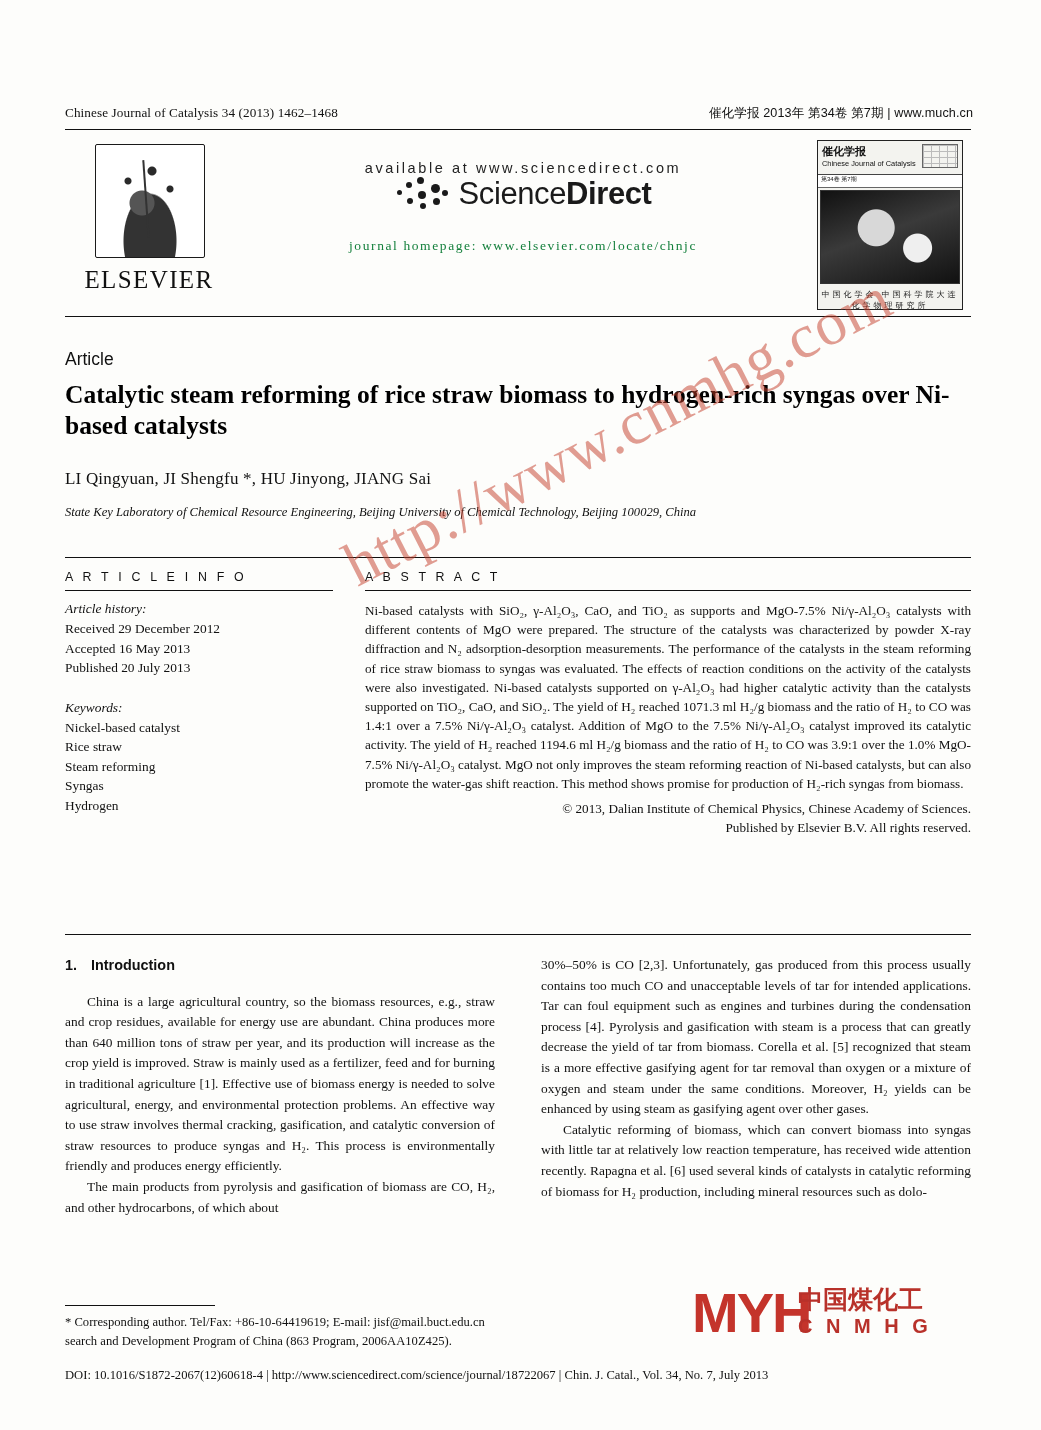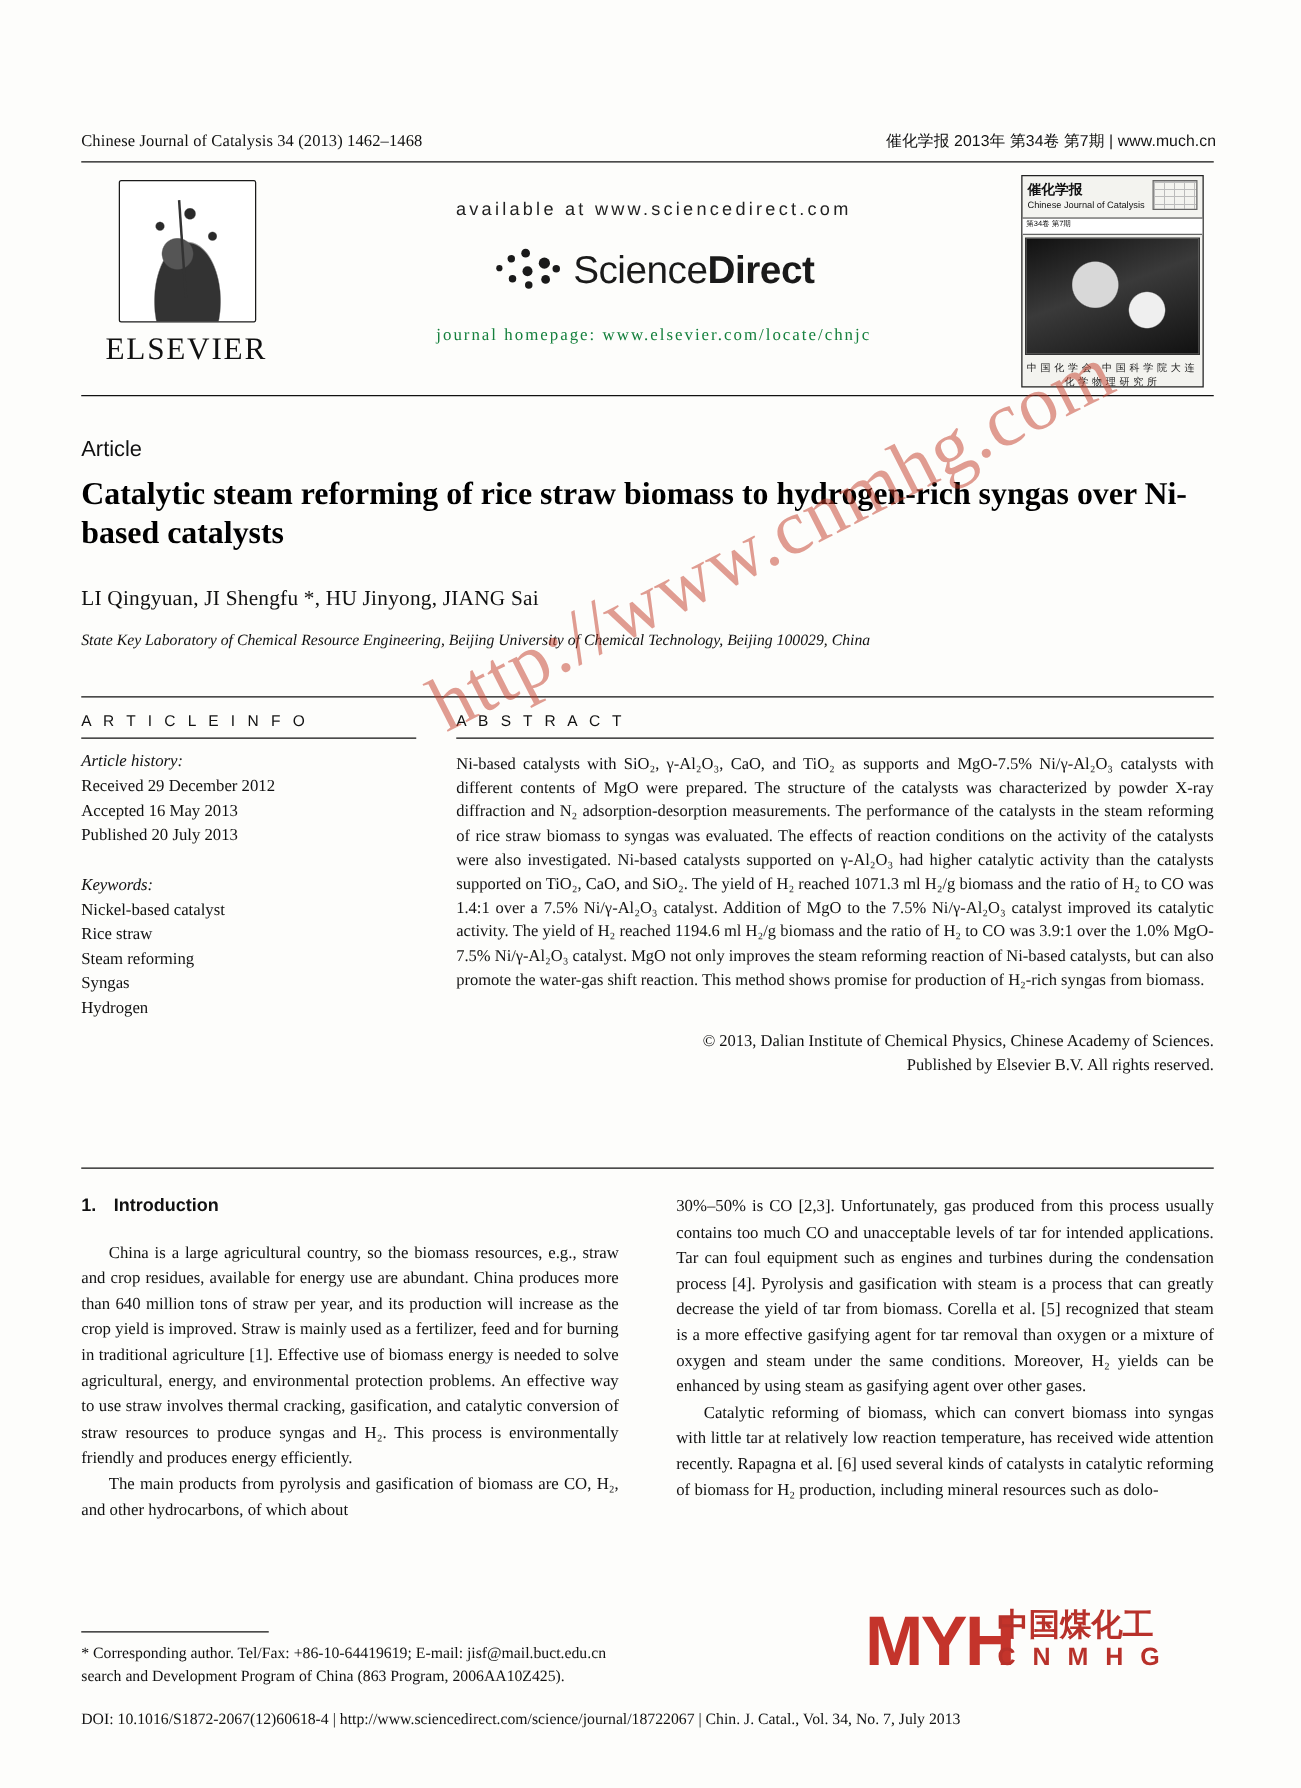--- a/index.html
+++ b/index.html
@@ -64,21 +64,21 @@
     font-size:25px; letter-spacing:1.4px; margin-top:4px; color:#111;
   }
   .hdr-mid {
     position:absolute; left:178px; top:14px; width:560px; height:160px; text-align:center;
   }
   .avail {
     font-family:"Liberation Sans", sans-serif;
     font-size:14.5px; letter-spacing:2.6px; color:#222; margin-top:16px;
   }
   .sd-row {
-    margin-top:22px; display:flex; align-items:flex-end; justify-content:center; gap:10px;
+    display:flex; align-items:flex-end; justify-content:center; gap:10px;
   }
   .sd-dots {
     width:54px; height:36px; position:relative;
   }
   .sd-dots i {
     position:absolute; background:#1a1a1a; border-radius:50%;
   }
   .sd-word {
     font-family:"Liberation Sans", sans-serif;
     font-size:31px; color:#1a1a1a; letter-spacing:-0.4px;
@@ -146,21 +146,21 @@
   }
   .rule { height:1px; background:#111; margin:6px 0 10px 0; }
   .rule-abs { height:1px; background:#111; margin:6px 0 10px 0; }
   .ital { font-style:italic; font-size:13.4px; margin-bottom:2px;}
   .infoline { font-size:13.4px; line-height:19.5px; }
   .kwblock { margin-top:22px; }
   .abs-text {
     font-size:13.2px; line-height:19.2px; text-align:justify; color:#111;
   }
   .copyright {
-    margin-top:30px; font-size:13.2px; line-height:19.2px; text-align:right;
+    margin-top:6px; font-size:13.2px; line-height:19.2px; text-align:right;
   }
 
   
   .bodywrap { position:absolute; left:3px; top:938px; width:906px; }
   .bcol { width:430px; font-size:13.4px; line-height:20.6px; text-align:justify; }
   .bcol.left { position:absolute; left:0; top:0; }
   .bcol.right { position:absolute; left:476px; top:0; }
   .secnum {
     font-family:"Liberation Sans", sans-serif; font-weight:bold;
     font-size:14.4px; margin-bottom:16px;

